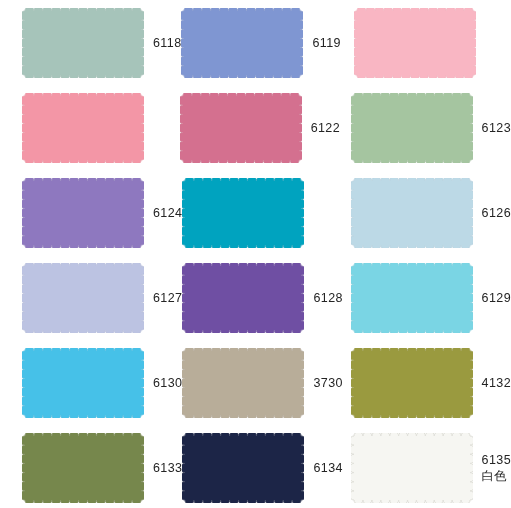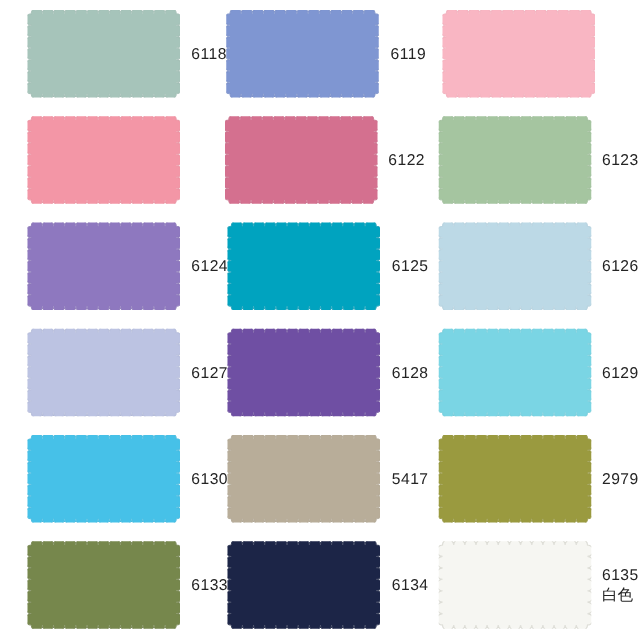--- a/index.html
+++ b/index.html
@@ -168,23 +168,20 @@
           <div class="swatch-code">6124</div>
         </div>
       </div>
       <div class="swatch-cell col-2">
         <div class="swatch-chip" title="6125">
           <svg class="chip-svg" viewBox="0 0 122 70">
             <path d="M 3 3 A 4.461538461538462 4.461538461538462 0 0 1 11.923076923076923 3 A 4.461538461538462 4.461538461538462 0 0 1 20.846153846153847 3 A 4.461538461538462 4.461538461538462 0 0 1 29.76923076923077 3 A 4.461538461538462 4.461538461538462 0 0 1 38.69230769230769 3 A 4.461538461538462 4.461538461538462 0 0 1 47.61538461538461 3 A 4.461538461538462 4.461538461538462 0 0 1 56.53846153846154 3 A 4.461538461538462 4.461538461538462 0 0 1 65.46153846153847 3 A 4.461538461538462 4.461538461538462 0 0 1 74.38461538461539 3 A 4.461538461538462 4.461538461538462 0 0 1 83.3076923076923 3 A 4.461538461538462 4.461538461538462 0 0 1 92.23076923076923 3 A 4.461538461538462 4.461538461538462 0 0 1 101.15384615384616 3 A 4.461538461538462 4.461538461538462 0 0 1 110.07692307692308 3 A 4.461538461538462 4.461538461538462 0 0 1 119 3 A 4.571428571428571 4.571428571428571 0 0 1 119 12.142857142857142 A 4.571428571428571 4.571428571428571 0 0 1 119 21.285714285714285 A 4.571428571428571 4.571428571428571 0 0 1 119 30.428571428571427 A 4.571428571428571 4.571428571428571 0 0 1 119 39.57142857142857 A 4.571428571428571 4.571428571428571 0 0 1 119 48.71428571428571 A 4.571428571428571 4.571428571428571 0 0 1 119 57.857142857142854 A 4.571428571428571 4.571428571428571 0 0 1 119 67 A 4.461538461538462 4.461538461538462 0 0 1 110.07692307692308 67 A 4.461538461538462 4.461538461538462 0 0 1 101.15384615384616 67 A 4.461538461538462 4.461538461538462 0 0 1 92.23076923076923 67 A 4.461538461538462 4.461538461538462 0 0 1 83.3076923076923 67 A 4.461538461538462 4.461538461538462 0 0 1 74.38461538461539 67 A 4.461538461538462 4.461538461538462 0 0 1 65.46153846153845 67 A 4.461538461538462 4.461538461538462 0 0 1 56.53846153846153 67 A 4.461538461538462 4.461538461538462 0 0 1 47.61538461538461 67 A 4.461538461538462 4.461538461538462 0 0 1 38.69230769230769 67 A 4.461538461538462 4.461538461538462 0 0 1 29.769230769230774 67 A 4.461538461538462 4.461538461538462 0 0 1 20.84615384615384 67 A 4.461538461538462 4.461538461538462 0 0 1 11.92307692307692 67 A 4.461538461538462 4.461538461538462 0 0 1 3 67 A 4.571428571428571 4.571428571428571 0 0 1 3 57.85714285714286 A 4.571428571428571 4.571428571428571 0 0 1 3 48.714285714285715 A 4.571428571428571 4.571428571428571 0 0 1 3 39.57142857142857 A 4.571428571428571 4.571428571428571 0 0 1 3 30.42857142857143 A 4.571428571428571 4.571428571428571 0 0 1 3 21.285714285714292 A 4.571428571428571 4.571428571428571 0 0 1 3 12.142857142857146 A 4.571428571428571 4.571428571428571 0 0 1 3 3 Z" fill="#00a3bf" stroke="#0099b4" stroke-width="0.9"></path>
             <path d="M 3 3 A 4.461538461538462 4.461538461538462 0 0 1 11.923076923076923 3 A 4.461538461538462 4.461538461538462 0 0 1 20.846153846153847 3 A 4.461538461538462 4.461538461538462 0 0 1 29.76923076923077 3 A 4.461538461538462 4.461538461538462 0 0 1 38.69230769230769 3 A 4.461538461538462 4.461538461538462 0 0 1 47.61538461538461 3 A 4.461538461538462 4.461538461538462 0 0 1 56.53846153846154 3 A 4.461538461538462 4.461538461538462 0 0 1 65.46153846153847 3 A 4.461538461538462 4.461538461538462 0 0 1 74.38461538461539 3 A 4.461538461538462 4.461538461538462 0 0 1 83.3076923076923 3 A 4.461538461538462 4.461538461538462 0 0 1 92.23076923076923 3 A 4.461538461538462 4.461538461538462 0 0 1 101.15384615384616 3 A 4.461538461538462 4.461538461538462 0 0 1 110.07692307692308 3 A 4.461538461538462 4.461538461538462 0 0 1 119 3 A 4.571428571428571 4.571428571428571 0 0 1 119 12.142857142857142 A 4.571428571428571 4.571428571428571 0 0 1 119 21.285714285714285 A 4.571428571428571 4.571428571428571 0 0 1 119 30.428571428571427 A 4.571428571428571 4.571428571428571 0 0 1 119 39.57142857142857 A 4.571428571428571 4.571428571428571 0 0 1 119 48.71428571428571 A 4.571428571428571 4.571428571428571 0 0 1 119 57.857142857142854 A 4.571428571428571 4.571428571428571 0 0 1 119 67 A 4.461538461538462 4.461538461538462 0 0 1 110.07692307692308 67 A 4.461538461538462 4.461538461538462 0 0 1 101.15384615384616 67 A 4.461538461538462 4.461538461538462 0 0 1 92.23076923076923 67 A 4.461538461538462 4.461538461538462 0 0 1 83.3076923076923 67 A 4.461538461538462 4.461538461538462 0 0 1 74.38461538461539 67 A 4.461538461538462 4.461538461538462 0 0 1 65.46153846153845 67 A 4.461538461538462 4.461538461538462 0 0 1 56.53846153846153 67 A 4.461538461538462 4.461538461538462 0 0 1 47.61538461538461 67 A 4.461538461538462 4.461538461538462 0 0 1 38.69230769230769 67 A 4.461538461538462 4.461538461538462 0 0 1 29.769230769230774 67 A 4.461538461538462 4.461538461538462 0 0 1 20.84615384615384 67 A 4.461538461538462 4.461538461538462 0 0 1 11.92307692307692 67 A 4.461538461538462 4.461538461538462 0 0 1 3 67 A 4.571428571428571 4.571428571428571 0 0 1 3 57.85714285714286 A 4.571428571428571 4.571428571428571 0 0 1 3 48.714285714285715 A 4.571428571428571 4.571428571428571 0 0 1 3 39.57142857142857 A 4.571428571428571 4.571428571428571 0 0 1 3 30.42857142857143 A 4.571428571428571 4.571428571428571 0 0 1 3 21.285714285714292 A 4.571428571428571 4.571428571428571 0 0 1 3 12.142857142857146 A 4.571428571428571 4.571428571428571 0 0 1 3 3 Z" fill="none" stroke="rgba(255,255,255,0.25)" stroke-width="0.5"></path>
           </svg>
         </div>
-        <div class="swatch-label">
-          <div class="swatch-code">6125</div>
-        </div>
       </div>
       <div class="swatch-cell col-3">
         <div class="swatch-chip" title="6126">
           <svg class="chip-svg" viewBox="0 0 122 70">
             <path d="M 3 3 A 4.461538461538462 4.461538461538462 0 0 1 11.923076923076923 3 A 4.461538461538462 4.461538461538462 0 0 1 20.846153846153847 3 A 4.461538461538462 4.461538461538462 0 0 1 29.76923076923077 3 A 4.461538461538462 4.461538461538462 0 0 1 38.69230769230769 3 A 4.461538461538462 4.461538461538462 0 0 1 47.61538461538461 3 A 4.461538461538462 4.461538461538462 0 0 1 56.53846153846154 3 A 4.461538461538462 4.461538461538462 0 0 1 65.46153846153847 3 A 4.461538461538462 4.461538461538462 0 0 1 74.38461538461539 3 A 4.461538461538462 4.461538461538462 0 0 1 83.3076923076923 3 A 4.461538461538462 4.461538461538462 0 0 1 92.23076923076923 3 A 4.461538461538462 4.461538461538462 0 0 1 101.15384615384616 3 A 4.461538461538462 4.461538461538462 0 0 1 110.07692307692308 3 A 4.461538461538462 4.461538461538462 0 0 1 119 3 A 4.571428571428571 4.571428571428571 0 0 1 119 12.142857142857142 A 4.571428571428571 4.571428571428571 0 0 1 119 21.285714285714285 A 4.571428571428571 4.571428571428571 0 0 1 119 30.428571428571427 A 4.571428571428571 4.571428571428571 0 0 1 119 39.57142857142857 A 4.571428571428571 4.571428571428571 0 0 1 119 48.71428571428571 A 4.571428571428571 4.571428571428571 0 0 1 119 57.857142857142854 A 4.571428571428571 4.571428571428571 0 0 1 119 67 A 4.461538461538462 4.461538461538462 0 0 1 110.07692307692308 67 A 4.461538461538462 4.461538461538462 0 0 1 101.15384615384616 67 A 4.461538461538462 4.461538461538462 0 0 1 92.23076923076923 67 A 4.461538461538462 4.461538461538462 0 0 1 83.3076923076923 67 A 4.461538461538462 4.461538461538462 0 0 1 74.38461538461539 67 A 4.461538461538462 4.461538461538462 0 0 1 65.46153846153845 67 A 4.461538461538462 4.461538461538462 0 0 1 56.53846153846153 67 A 4.461538461538462 4.461538461538462 0 0 1 47.61538461538461 67 A 4.461538461538462 4.461538461538462 0 0 1 38.69230769230769 67 A 4.461538461538462 4.461538461538462 0 0 1 29.769230769230774 67 A 4.461538461538462 4.461538461538462 0 0 1 20.84615384615384 67 A 4.461538461538462 4.461538461538462 0 0 1 11.92307692307692 67 A 4.461538461538462 4.461538461538462 0 0 1 3 67 A 4.571428571428571 4.571428571428571 0 0 1 3 57.85714285714286 A 4.571428571428571 4.571428571428571 0 0 1 3 48.714285714285715 A 4.571428571428571 4.571428571428571 0 0 1 3 39.57142857142857 A 4.571428571428571 4.571428571428571 0 0 1 3 30.42857142857143 A 4.571428571428571 4.571428571428571 0 0 1 3 21.285714285714292 A 4.571428571428571 4.571428571428571 0 0 1 3 12.142857142857146 A 4.571428571428571 4.571428571428571 0 0 1 3 3 Z" fill="#bcd9e6" stroke="#b0cedc" stroke-width="0.9"></path>
             <path d="M 3 3 A 4.461538461538462 4.461538461538462 0 0 1 11.923076923076923 3 A 4.461538461538462 4.461538461538462 0 0 1 20.846153846153847 3 A 4.461538461538462 4.461538461538462 0 0 1 29.76923076923077 3 A 4.461538461538462 4.461538461538462 0 0 1 38.69230769230769 3 A 4.461538461538462 4.461538461538462 0 0 1 47.61538461538461 3 A 4.461538461538462 4.461538461538462 0 0 1 56.53846153846154 3 A 4.461538461538462 4.461538461538462 0 0 1 65.46153846153847 3 A 4.461538461538462 4.461538461538462 0 0 1 74.38461538461539 3 A 4.461538461538462 4.461538461538462 0 0 1 83.3076923076923 3 A 4.461538461538462 4.461538461538462 0 0 1 92.23076923076923 3 A 4.461538461538462 4.461538461538462 0 0 1 101.15384615384616 3 A 4.461538461538462 4.461538461538462 0 0 1 110.07692307692308 3 A 4.461538461538462 4.461538461538462 0 0 1 119 3 A 4.571428571428571 4.571428571428571 0 0 1 119 12.142857142857142 A 4.571428571428571 4.571428571428571 0 0 1 119 21.285714285714285 A 4.571428571428571 4.571428571428571 0 0 1 119 30.428571428571427 A 4.571428571428571 4.571428571428571 0 0 1 119 39.57142857142857 A 4.571428571428571 4.571428571428571 0 0 1 119 48.71428571428571 A 4.571428571428571 4.571428571428571 0 0 1 119 57.857142857142854 A 4.571428571428571 4.571428571428571 0 0 1 119 67 A 4.461538461538462 4.461538461538462 0 0 1 110.07692307692308 67 A 4.461538461538462 4.461538461538462 0 0 1 101.15384615384616 67 A 4.461538461538462 4.461538461538462 0 0 1 92.23076923076923 67 A 4.461538461538462 4.461538461538462 0 0 1 83.3076923076923 67 A 4.461538461538462 4.461538461538462 0 0 1 74.38461538461539 67 A 4.461538461538462 4.461538461538462 0 0 1 65.46153846153845 67 A 4.461538461538462 4.461538461538462 0 0 1 56.53846153846153 67 A 4.461538461538462 4.461538461538462 0 0 1 47.61538461538461 67 A 4.461538461538462 4.461538461538462 0 0 1 38.69230769230769 67 A 4.461538461538462 4.461538461538462 0 0 1 29.769230769230774 67 A 4.461538461538462 4.461538461538462 0 0 1 20.84615384615384 67 A 4.461538461538462 4.461538461538462 0 0 1 11.92307692307692 67 A 4.461538461538462 4.461538461538462 0 0 1 3 67 A 4.571428571428571 4.571428571428571 0 0 1 3 57.85714285714286 A 4.571428571428571 4.571428571428571 0 0 1 3 48.714285714285715 A 4.571428571428571 4.571428571428571 0 0 1 3 39.57142857142857 A 4.571428571428571 4.571428571428571 0 0 1 3 30.42857142857143 A 4.571428571428571 4.571428571428571 0 0 1 3 21.285714285714292 A 4.571428571428571 4.571428571428571 0 0 1 3 12.142857142857146 A 4.571428571428571 4.571428571428571 0 0 1 3 3 Z" fill="none" stroke="rgba(255,255,255,0.25)" stroke-width="0.5"></path>
           </svg>
         </div>
         <div class="swatch-label">
           <div class="swatch-code">6126</div>
@@ -239,32 +236,32 @@
         </div>
       </div>
       <div class="swatch-cell col-2">
         <div class="swatch-chip" title="6131">
           <svg class="chip-svg" viewBox="0 0 122 70">
             <path d="M 3 3 A 4.461538461538462 4.461538461538462 0 0 1 11.923076923076923 3 A 4.461538461538462 4.461538461538462 0 0 1 20.846153846153847 3 A 4.461538461538462 4.461538461538462 0 0 1 29.76923076923077 3 A 4.461538461538462 4.461538461538462 0 0 1 38.69230769230769 3 A 4.461538461538462 4.461538461538462 0 0 1 47.61538461538461 3 A 4.461538461538462 4.461538461538462 0 0 1 56.53846153846154 3 A 4.461538461538462 4.461538461538462 0 0 1 65.46153846153847 3 A 4.461538461538462 4.461538461538462 0 0 1 74.38461538461539 3 A 4.461538461538462 4.461538461538462 0 0 1 83.3076923076923 3 A 4.461538461538462 4.461538461538462 0 0 1 92.23076923076923 3 A 4.461538461538462 4.461538461538462 0 0 1 101.15384615384616 3 A 4.461538461538462 4.461538461538462 0 0 1 110.07692307692308 3 A 4.461538461538462 4.461538461538462 0 0 1 119 3 A 4.571428571428571 4.571428571428571 0 0 1 119 12.142857142857142 A 4.571428571428571 4.571428571428571 0 0 1 119 21.285714285714285 A 4.571428571428571 4.571428571428571 0 0 1 119 30.428571428571427 A 4.571428571428571 4.571428571428571 0 0 1 119 39.57142857142857 A 4.571428571428571 4.571428571428571 0 0 1 119 48.71428571428571 A 4.571428571428571 4.571428571428571 0 0 1 119 57.857142857142854 A 4.571428571428571 4.571428571428571 0 0 1 119 67 A 4.461538461538462 4.461538461538462 0 0 1 110.07692307692308 67 A 4.461538461538462 4.461538461538462 0 0 1 101.15384615384616 67 A 4.461538461538462 4.461538461538462 0 0 1 92.23076923076923 67 A 4.461538461538462 4.461538461538462 0 0 1 83.3076923076923 67 A 4.461538461538462 4.461538461538462 0 0 1 74.38461538461539 67 A 4.461538461538462 4.461538461538462 0 0 1 65.46153846153845 67 A 4.461538461538462 4.461538461538462 0 0 1 56.53846153846153 67 A 4.461538461538462 4.461538461538462 0 0 1 47.61538461538461 67 A 4.461538461538462 4.461538461538462 0 0 1 38.69230769230769 67 A 4.461538461538462 4.461538461538462 0 0 1 29.769230769230774 67 A 4.461538461538462 4.461538461538462 0 0 1 20.84615384615384 67 A 4.461538461538462 4.461538461538462 0 0 1 11.92307692307692 67 A 4.461538461538462 4.461538461538462 0 0 1 3 67 A 4.571428571428571 4.571428571428571 0 0 1 3 57.85714285714286 A 4.571428571428571 4.571428571428571 0 0 1 3 48.714285714285715 A 4.571428571428571 4.571428571428571 0 0 1 3 39.57142857142857 A 4.571428571428571 4.571428571428571 0 0 1 3 30.42857142857143 A 4.571428571428571 4.571428571428571 0 0 1 3 21.285714285714292 A 4.571428571428571 4.571428571428571 0 0 1 3 12.142857142857146 A 4.571428571428571 4.571428571428571 0 0 1 3 3 Z" fill="#b8ad99" stroke="#ada28e" stroke-width="0.9"></path>
             <path d="M 3 3 A 4.461538461538462 4.461538461538462 0 0 1 11.923076923076923 3 A 4.461538461538462 4.461538461538462 0 0 1 20.846153846153847 3 A 4.461538461538462 4.461538461538462 0 0 1 29.76923076923077 3 A 4.461538461538462 4.461538461538462 0 0 1 38.69230769230769 3 A 4.461538461538462 4.461538461538462 0 0 1 47.61538461538461 3 A 4.461538461538462 4.461538461538462 0 0 1 56.53846153846154 3 A 4.461538461538462 4.461538461538462 0 0 1 65.46153846153847 3 A 4.461538461538462 4.461538461538462 0 0 1 74.38461538461539 3 A 4.461538461538462 4.461538461538462 0 0 1 83.3076923076923 3 A 4.461538461538462 4.461538461538462 0 0 1 92.23076923076923 3 A 4.461538461538462 4.461538461538462 0 0 1 101.15384615384616 3 A 4.461538461538462 4.461538461538462 0 0 1 110.07692307692308 3 A 4.461538461538462 4.461538461538462 0 0 1 119 3 A 4.571428571428571 4.571428571428571 0 0 1 119 12.142857142857142 A 4.571428571428571 4.571428571428571 0 0 1 119 21.285714285714285 A 4.571428571428571 4.571428571428571 0 0 1 119 30.428571428571427 A 4.571428571428571 4.571428571428571 0 0 1 119 39.57142857142857 A 4.571428571428571 4.571428571428571 0 0 1 119 48.71428571428571 A 4.571428571428571 4.571428571428571 0 0 1 119 57.857142857142854 A 4.571428571428571 4.571428571428571 0 0 1 119 67 A 4.461538461538462 4.461538461538462 0 0 1 110.07692307692308 67 A 4.461538461538462 4.461538461538462 0 0 1 101.15384615384616 67 A 4.461538461538462 4.461538461538462 0 0 1 92.23076923076923 67 A 4.461538461538462 4.461538461538462 0 0 1 83.3076923076923 67 A 4.461538461538462 4.461538461538462 0 0 1 74.38461538461539 67 A 4.461538461538462 4.461538461538462 0 0 1 65.46153846153845 67 A 4.461538461538462 4.461538461538462 0 0 1 56.53846153846153 67 A 4.461538461538462 4.461538461538462 0 0 1 47.61538461538461 67 A 4.461538461538462 4.461538461538462 0 0 1 38.69230769230769 67 A 4.461538461538462 4.461538461538462 0 0 1 29.769230769230774 67 A 4.461538461538462 4.461538461538462 0 0 1 20.84615384615384 67 A 4.461538461538462 4.461538461538462 0 0 1 11.92307692307692 67 A 4.461538461538462 4.461538461538462 0 0 1 3 67 A 4.571428571428571 4.571428571428571 0 0 1 3 57.85714285714286 A 4.571428571428571 4.571428571428571 0 0 1 3 48.714285714285715 A 4.571428571428571 4.571428571428571 0 0 1 3 39.57142857142857 A 4.571428571428571 4.571428571428571 0 0 1 3 30.42857142857143 A 4.571428571428571 4.571428571428571 0 0 1 3 21.285714285714292 A 4.571428571428571 4.571428571428571 0 0 1 3 12.142857142857146 A 4.571428571428571 4.571428571428571 0 0 1 3 3 Z" fill="none" stroke="rgba(255,255,255,0.25)" stroke-width="0.5"></path>
           </svg>
         </div>
         <div class="swatch-label">
-          <div class="swatch-code">5417</div>
+          <div class="swatch-code">3730</div>
         </div>
       </div>
       <div class="swatch-cell col-3">
         <div class="swatch-chip" title="6132">
           <svg class="chip-svg" viewBox="0 0 122 70">
             <path d="M 3 3 A 4.461538461538462 4.461538461538462 0 0 1 11.923076923076923 3 A 4.461538461538462 4.461538461538462 0 0 1 20.846153846153847 3 A 4.461538461538462 4.461538461538462 0 0 1 29.76923076923077 3 A 4.461538461538462 4.461538461538462 0 0 1 38.69230769230769 3 A 4.461538461538462 4.461538461538462 0 0 1 47.61538461538461 3 A 4.461538461538462 4.461538461538462 0 0 1 56.53846153846154 3 A 4.461538461538462 4.461538461538462 0 0 1 65.46153846153847 3 A 4.461538461538462 4.461538461538462 0 0 1 74.38461538461539 3 A 4.461538461538462 4.461538461538462 0 0 1 83.3076923076923 3 A 4.461538461538462 4.461538461538462 0 0 1 92.23076923076923 3 A 4.461538461538462 4.461538461538462 0 0 1 101.15384615384616 3 A 4.461538461538462 4.461538461538462 0 0 1 110.07692307692308 3 A 4.461538461538462 4.461538461538462 0 0 1 119 3 A 4.571428571428571 4.571428571428571 0 0 1 119 12.142857142857142 A 4.571428571428571 4.571428571428571 0 0 1 119 21.285714285714285 A 4.571428571428571 4.571428571428571 0 0 1 119 30.428571428571427 A 4.571428571428571 4.571428571428571 0 0 1 119 39.57142857142857 A 4.571428571428571 4.571428571428571 0 0 1 119 48.71428571428571 A 4.571428571428571 4.571428571428571 0 0 1 119 57.857142857142854 A 4.571428571428571 4.571428571428571 0 0 1 119 67 A 4.461538461538462 4.461538461538462 0 0 1 110.07692307692308 67 A 4.461538461538462 4.461538461538462 0 0 1 101.15384615384616 67 A 4.461538461538462 4.461538461538462 0 0 1 92.23076923076923 67 A 4.461538461538462 4.461538461538462 0 0 1 83.3076923076923 67 A 4.461538461538462 4.461538461538462 0 0 1 74.38461538461539 67 A 4.461538461538462 4.461538461538462 0 0 1 65.46153846153845 67 A 4.461538461538462 4.461538461538462 0 0 1 56.53846153846153 67 A 4.461538461538462 4.461538461538462 0 0 1 47.61538461538461 67 A 4.461538461538462 4.461538461538462 0 0 1 38.69230769230769 67 A 4.461538461538462 4.461538461538462 0 0 1 29.769230769230774 67 A 4.461538461538462 4.461538461538462 0 0 1 20.84615384615384 67 A 4.461538461538462 4.461538461538462 0 0 1 11.92307692307692 67 A 4.461538461538462 4.461538461538462 0 0 1 3 67 A 4.571428571428571 4.571428571428571 0 0 1 3 57.85714285714286 A 4.571428571428571 4.571428571428571 0 0 1 3 48.714285714285715 A 4.571428571428571 4.571428571428571 0 0 1 3 39.57142857142857 A 4.571428571428571 4.571428571428571 0 0 1 3 30.42857142857143 A 4.571428571428571 4.571428571428571 0 0 1 3 21.285714285714292 A 4.571428571428571 4.571428571428571 0 0 1 3 12.142857142857146 A 4.571428571428571 4.571428571428571 0 0 1 3 3 Z" fill="#9a9a3f" stroke="#909036" stroke-width="0.9"></path>
             <path d="M 3 3 A 4.461538461538462 4.461538461538462 0 0 1 11.923076923076923 3 A 4.461538461538462 4.461538461538462 0 0 1 20.846153846153847 3 A 4.461538461538462 4.461538461538462 0 0 1 29.76923076923077 3 A 4.461538461538462 4.461538461538462 0 0 1 38.69230769230769 3 A 4.461538461538462 4.461538461538462 0 0 1 47.61538461538461 3 A 4.461538461538462 4.461538461538462 0 0 1 56.53846153846154 3 A 4.461538461538462 4.461538461538462 0 0 1 65.46153846153847 3 A 4.461538461538462 4.461538461538462 0 0 1 74.38461538461539 3 A 4.461538461538462 4.461538461538462 0 0 1 83.3076923076923 3 A 4.461538461538462 4.461538461538462 0 0 1 92.23076923076923 3 A 4.461538461538462 4.461538461538462 0 0 1 101.15384615384616 3 A 4.461538461538462 4.461538461538462 0 0 1 110.07692307692308 3 A 4.461538461538462 4.461538461538462 0 0 1 119 3 A 4.571428571428571 4.571428571428571 0 0 1 119 12.142857142857142 A 4.571428571428571 4.571428571428571 0 0 1 119 21.285714285714285 A 4.571428571428571 4.571428571428571 0 0 1 119 30.428571428571427 A 4.571428571428571 4.571428571428571 0 0 1 119 39.57142857142857 A 4.571428571428571 4.571428571428571 0 0 1 119 48.71428571428571 A 4.571428571428571 4.571428571428571 0 0 1 119 57.857142857142854 A 4.571428571428571 4.571428571428571 0 0 1 119 67 A 4.461538461538462 4.461538461538462 0 0 1 110.07692307692308 67 A 4.461538461538462 4.461538461538462 0 0 1 101.15384615384616 67 A 4.461538461538462 4.461538461538462 0 0 1 92.23076923076923 67 A 4.461538461538462 4.461538461538462 0 0 1 83.3076923076923 67 A 4.461538461538462 4.461538461538462 0 0 1 74.38461538461539 67 A 4.461538461538462 4.461538461538462 0 0 1 65.46153846153845 67 A 4.461538461538462 4.461538461538462 0 0 1 56.53846153846153 67 A 4.461538461538462 4.461538461538462 0 0 1 47.61538461538461 67 A 4.461538461538462 4.461538461538462 0 0 1 38.69230769230769 67 A 4.461538461538462 4.461538461538462 0 0 1 29.769230769230774 67 A 4.461538461538462 4.461538461538462 0 0 1 20.84615384615384 67 A 4.461538461538462 4.461538461538462 0 0 1 11.92307692307692 67 A 4.461538461538462 4.461538461538462 0 0 1 3 67 A 4.571428571428571 4.571428571428571 0 0 1 3 57.85714285714286 A 4.571428571428571 4.571428571428571 0 0 1 3 48.714285714285715 A 4.571428571428571 4.571428571428571 0 0 1 3 39.57142857142857 A 4.571428571428571 4.571428571428571 0 0 1 3 30.42857142857143 A 4.571428571428571 4.571428571428571 0 0 1 3 21.285714285714292 A 4.571428571428571 4.571428571428571 0 0 1 3 12.142857142857146 A 4.571428571428571 4.571428571428571 0 0 1 3 3 Z" fill="none" stroke="rgba(255,255,255,0.25)" stroke-width="0.5"></path>
           </svg>
         </div>
         <div class="swatch-label">
-          <div class="swatch-code">2979</div>
+          <div class="swatch-code">4132</div>
         </div>
       </div>
     </div>
     <div class="swatch-row">
       <div class="swatch-cell col-1">
         <div class="swatch-chip" title="6133">
           <svg class="chip-svg" viewBox="0 0 122 70">
             <path d="M 3 3 A 4.461538461538462 4.461538461538462 0 0 1 11.923076923076923 3 A 4.461538461538462 4.461538461538462 0 0 1 20.846153846153847 3 A 4.461538461538462 4.461538461538462 0 0 1 29.76923076923077 3 A 4.461538461538462 4.461538461538462 0 0 1 38.69230769230769 3 A 4.461538461538462 4.461538461538462 0 0 1 47.61538461538461 3 A 4.461538461538462 4.461538461538462 0 0 1 56.53846153846154 3 A 4.461538461538462 4.461538461538462 0 0 1 65.46153846153847 3 A 4.461538461538462 4.461538461538462 0 0 1 74.38461538461539 3 A 4.461538461538462 4.461538461538462 0 0 1 83.3076923076923 3 A 4.461538461538462 4.461538461538462 0 0 1 92.23076923076923 3 A 4.461538461538462 4.461538461538462 0 0 1 101.15384615384616 3 A 4.461538461538462 4.461538461538462 0 0 1 110.07692307692308 3 A 4.461538461538462 4.461538461538462 0 0 1 119 3 A 4.571428571428571 4.571428571428571 0 0 1 119 12.142857142857142 A 4.571428571428571 4.571428571428571 0 0 1 119 21.285714285714285 A 4.571428571428571 4.571428571428571 0 0 1 119 30.428571428571427 A 4.571428571428571 4.571428571428571 0 0 1 119 39.57142857142857 A 4.571428571428571 4.571428571428571 0 0 1 119 48.71428571428571 A 4.571428571428571 4.571428571428571 0 0 1 119 57.857142857142854 A 4.571428571428571 4.571428571428571 0 0 1 119 67 A 4.461538461538462 4.461538461538462 0 0 1 110.07692307692308 67 A 4.461538461538462 4.461538461538462 0 0 1 101.15384615384616 67 A 4.461538461538462 4.461538461538462 0 0 1 92.23076923076923 67 A 4.461538461538462 4.461538461538462 0 0 1 83.3076923076923 67 A 4.461538461538462 4.461538461538462 0 0 1 74.38461538461539 67 A 4.461538461538462 4.461538461538462 0 0 1 65.46153846153845 67 A 4.461538461538462 4.461538461538462 0 0 1 56.53846153846153 67 A 4.461538461538462 4.461538461538462 0 0 1 47.61538461538461 67 A 4.461538461538462 4.461538461538462 0 0 1 38.69230769230769 67 A 4.461538461538462 4.461538461538462 0 0 1 29.769230769230774 67 A 4.461538461538462 4.461538461538462 0 0 1 20.84615384615384 67 A 4.461538461538462 4.461538461538462 0 0 1 11.92307692307692 67 A 4.461538461538462 4.461538461538462 0 0 1 3 67 A 4.571428571428571 4.571428571428571 0 0 1 3 57.85714285714286 A 4.571428571428571 4.571428571428571 0 0 1 3 48.714285714285715 A 4.571428571428571 4.571428571428571 0 0 1 3 39.57142857142857 A 4.571428571428571 4.571428571428571 0 0 1 3 30.42857142857143 A 4.571428571428571 4.571428571428571 0 0 1 3 21.285714285714292 A 4.571428571428571 4.571428571428571 0 0 1 3 12.142857142857146 A 4.571428571428571 4.571428571428571 0 0 1 3 3 Z" fill="#76874c" stroke="#6c7d43" stroke-width="0.9"></path>
             <path d="M 3 3 A 4.461538461538462 4.461538461538462 0 0 1 11.923076923076923 3 A 4.461538461538462 4.461538461538462 0 0 1 20.846153846153847 3 A 4.461538461538462 4.461538461538462 0 0 1 29.76923076923077 3 A 4.461538461538462 4.461538461538462 0 0 1 38.69230769230769 3 A 4.461538461538462 4.461538461538462 0 0 1 47.61538461538461 3 A 4.461538461538462 4.461538461538462 0 0 1 56.53846153846154 3 A 4.461538461538462 4.461538461538462 0 0 1 65.46153846153847 3 A 4.461538461538462 4.461538461538462 0 0 1 74.38461538461539 3 A 4.461538461538462 4.461538461538462 0 0 1 83.3076923076923 3 A 4.461538461538462 4.461538461538462 0 0 1 92.23076923076923 3 A 4.461538461538462 4.461538461538462 0 0 1 101.15384615384616 3 A 4.461538461538462 4.461538461538462 0 0 1 110.07692307692308 3 A 4.461538461538462 4.461538461538462 0 0 1 119 3 A 4.571428571428571 4.571428571428571 0 0 1 119 12.142857142857142 A 4.571428571428571 4.571428571428571 0 0 1 119 21.285714285714285 A 4.571428571428571 4.571428571428571 0 0 1 119 30.428571428571427 A 4.571428571428571 4.571428571428571 0 0 1 119 39.57142857142857 A 4.571428571428571 4.571428571428571 0 0 1 119 48.71428571428571 A 4.571428571428571 4.571428571428571 0 0 1 119 57.857142857142854 A 4.571428571428571 4.571428571428571 0 0 1 119 67 A 4.461538461538462 4.461538461538462 0 0 1 110.07692307692308 67 A 4.461538461538462 4.461538461538462 0 0 1 101.15384615384616 67 A 4.461538461538462 4.461538461538462 0 0 1 92.23076923076923 67 A 4.461538461538462 4.461538461538462 0 0 1 83.3076923076923 67 A 4.461538461538462 4.461538461538462 0 0 1 74.38461538461539 67 A 4.461538461538462 4.461538461538462 0 0 1 65.46153846153845 67 A 4.461538461538462 4.461538461538462 0 0 1 56.53846153846153 67 A 4.461538461538462 4.461538461538462 0 0 1 47.61538461538461 67 A 4.461538461538462 4.461538461538462 0 0 1 38.69230769230769 67 A 4.461538461538462 4.461538461538462 0 0 1 29.769230769230774 67 A 4.461538461538462 4.461538461538462 0 0 1 20.84615384615384 67 A 4.461538461538462 4.461538461538462 0 0 1 11.92307692307692 67 A 4.461538461538462 4.461538461538462 0 0 1 3 67 A 4.571428571428571 4.571428571428571 0 0 1 3 57.85714285714286 A 4.571428571428571 4.571428571428571 0 0 1 3 48.714285714285715 A 4.571428571428571 4.571428571428571 0 0 1 3 39.57142857142857 A 4.571428571428571 4.571428571428571 0 0 1 3 30.42857142857143 A 4.571428571428571 4.571428571428571 0 0 1 3 21.285714285714292 A 4.571428571428571 4.571428571428571 0 0 1 3 12.142857142857146 A 4.571428571428571 4.571428571428571 0 0 1 3 3 Z" fill="none" stroke="rgba(255,255,255,0.25)" stroke-width="0.5"></path>
           </svg>

